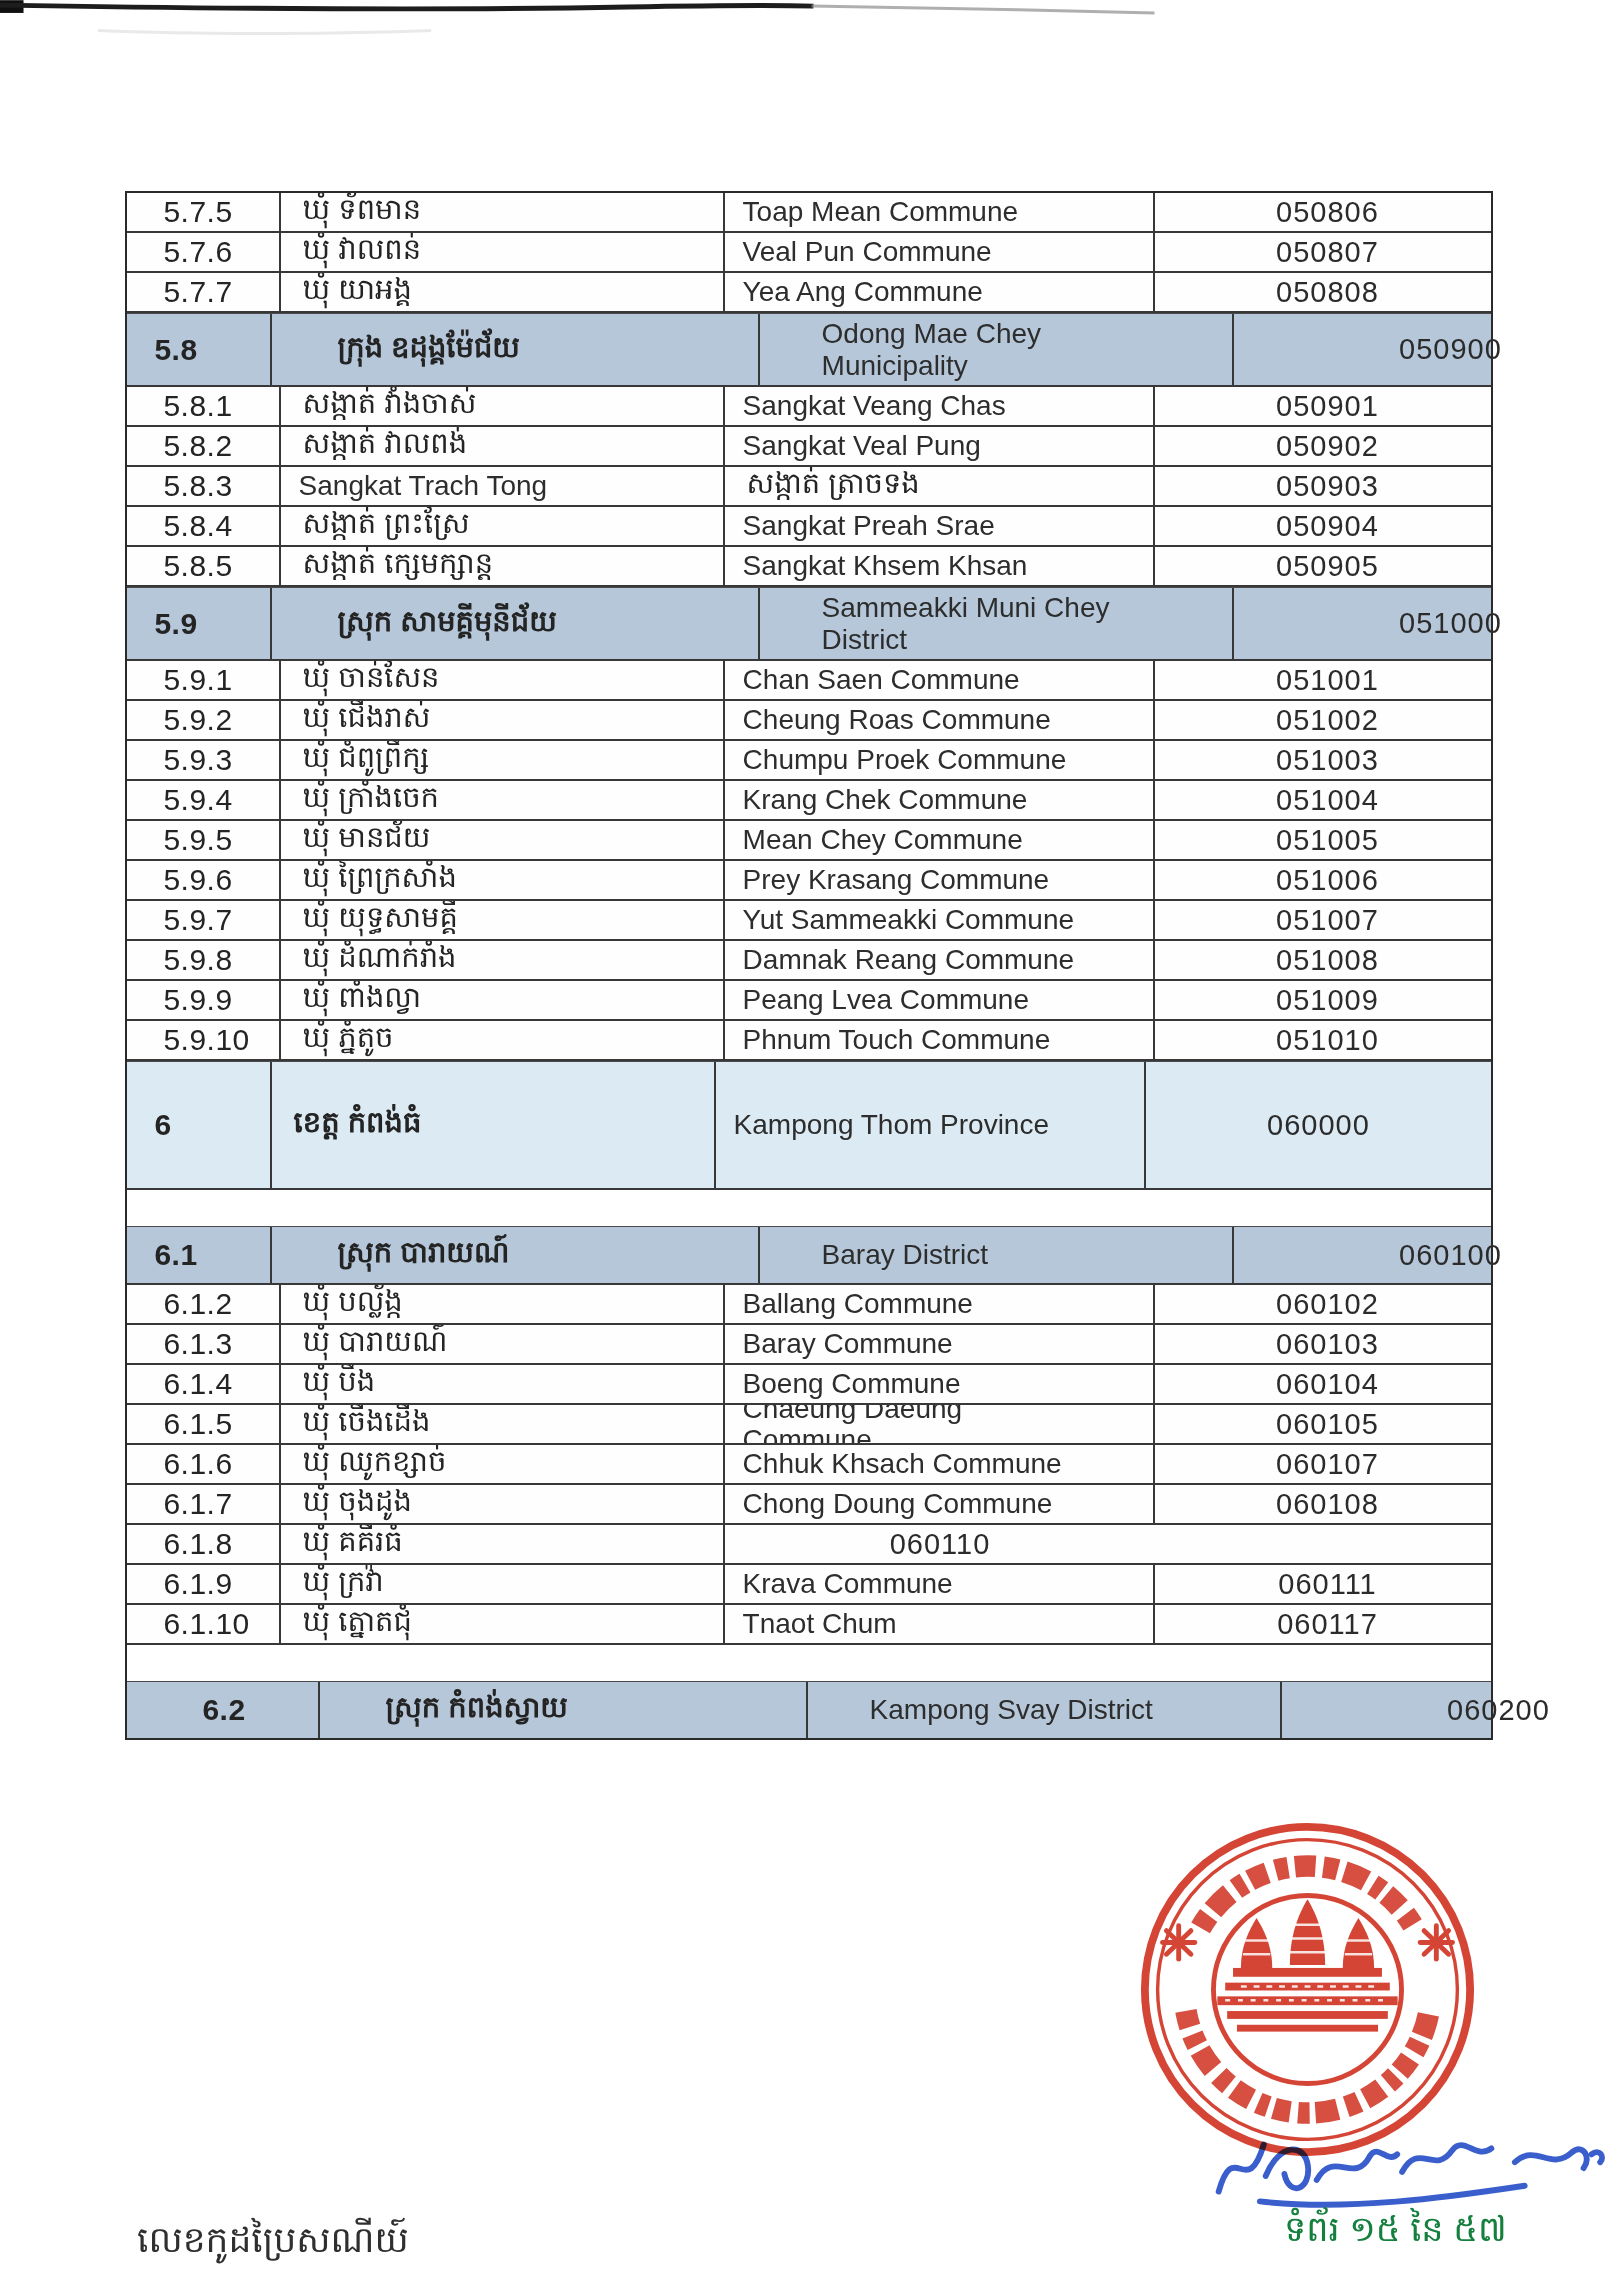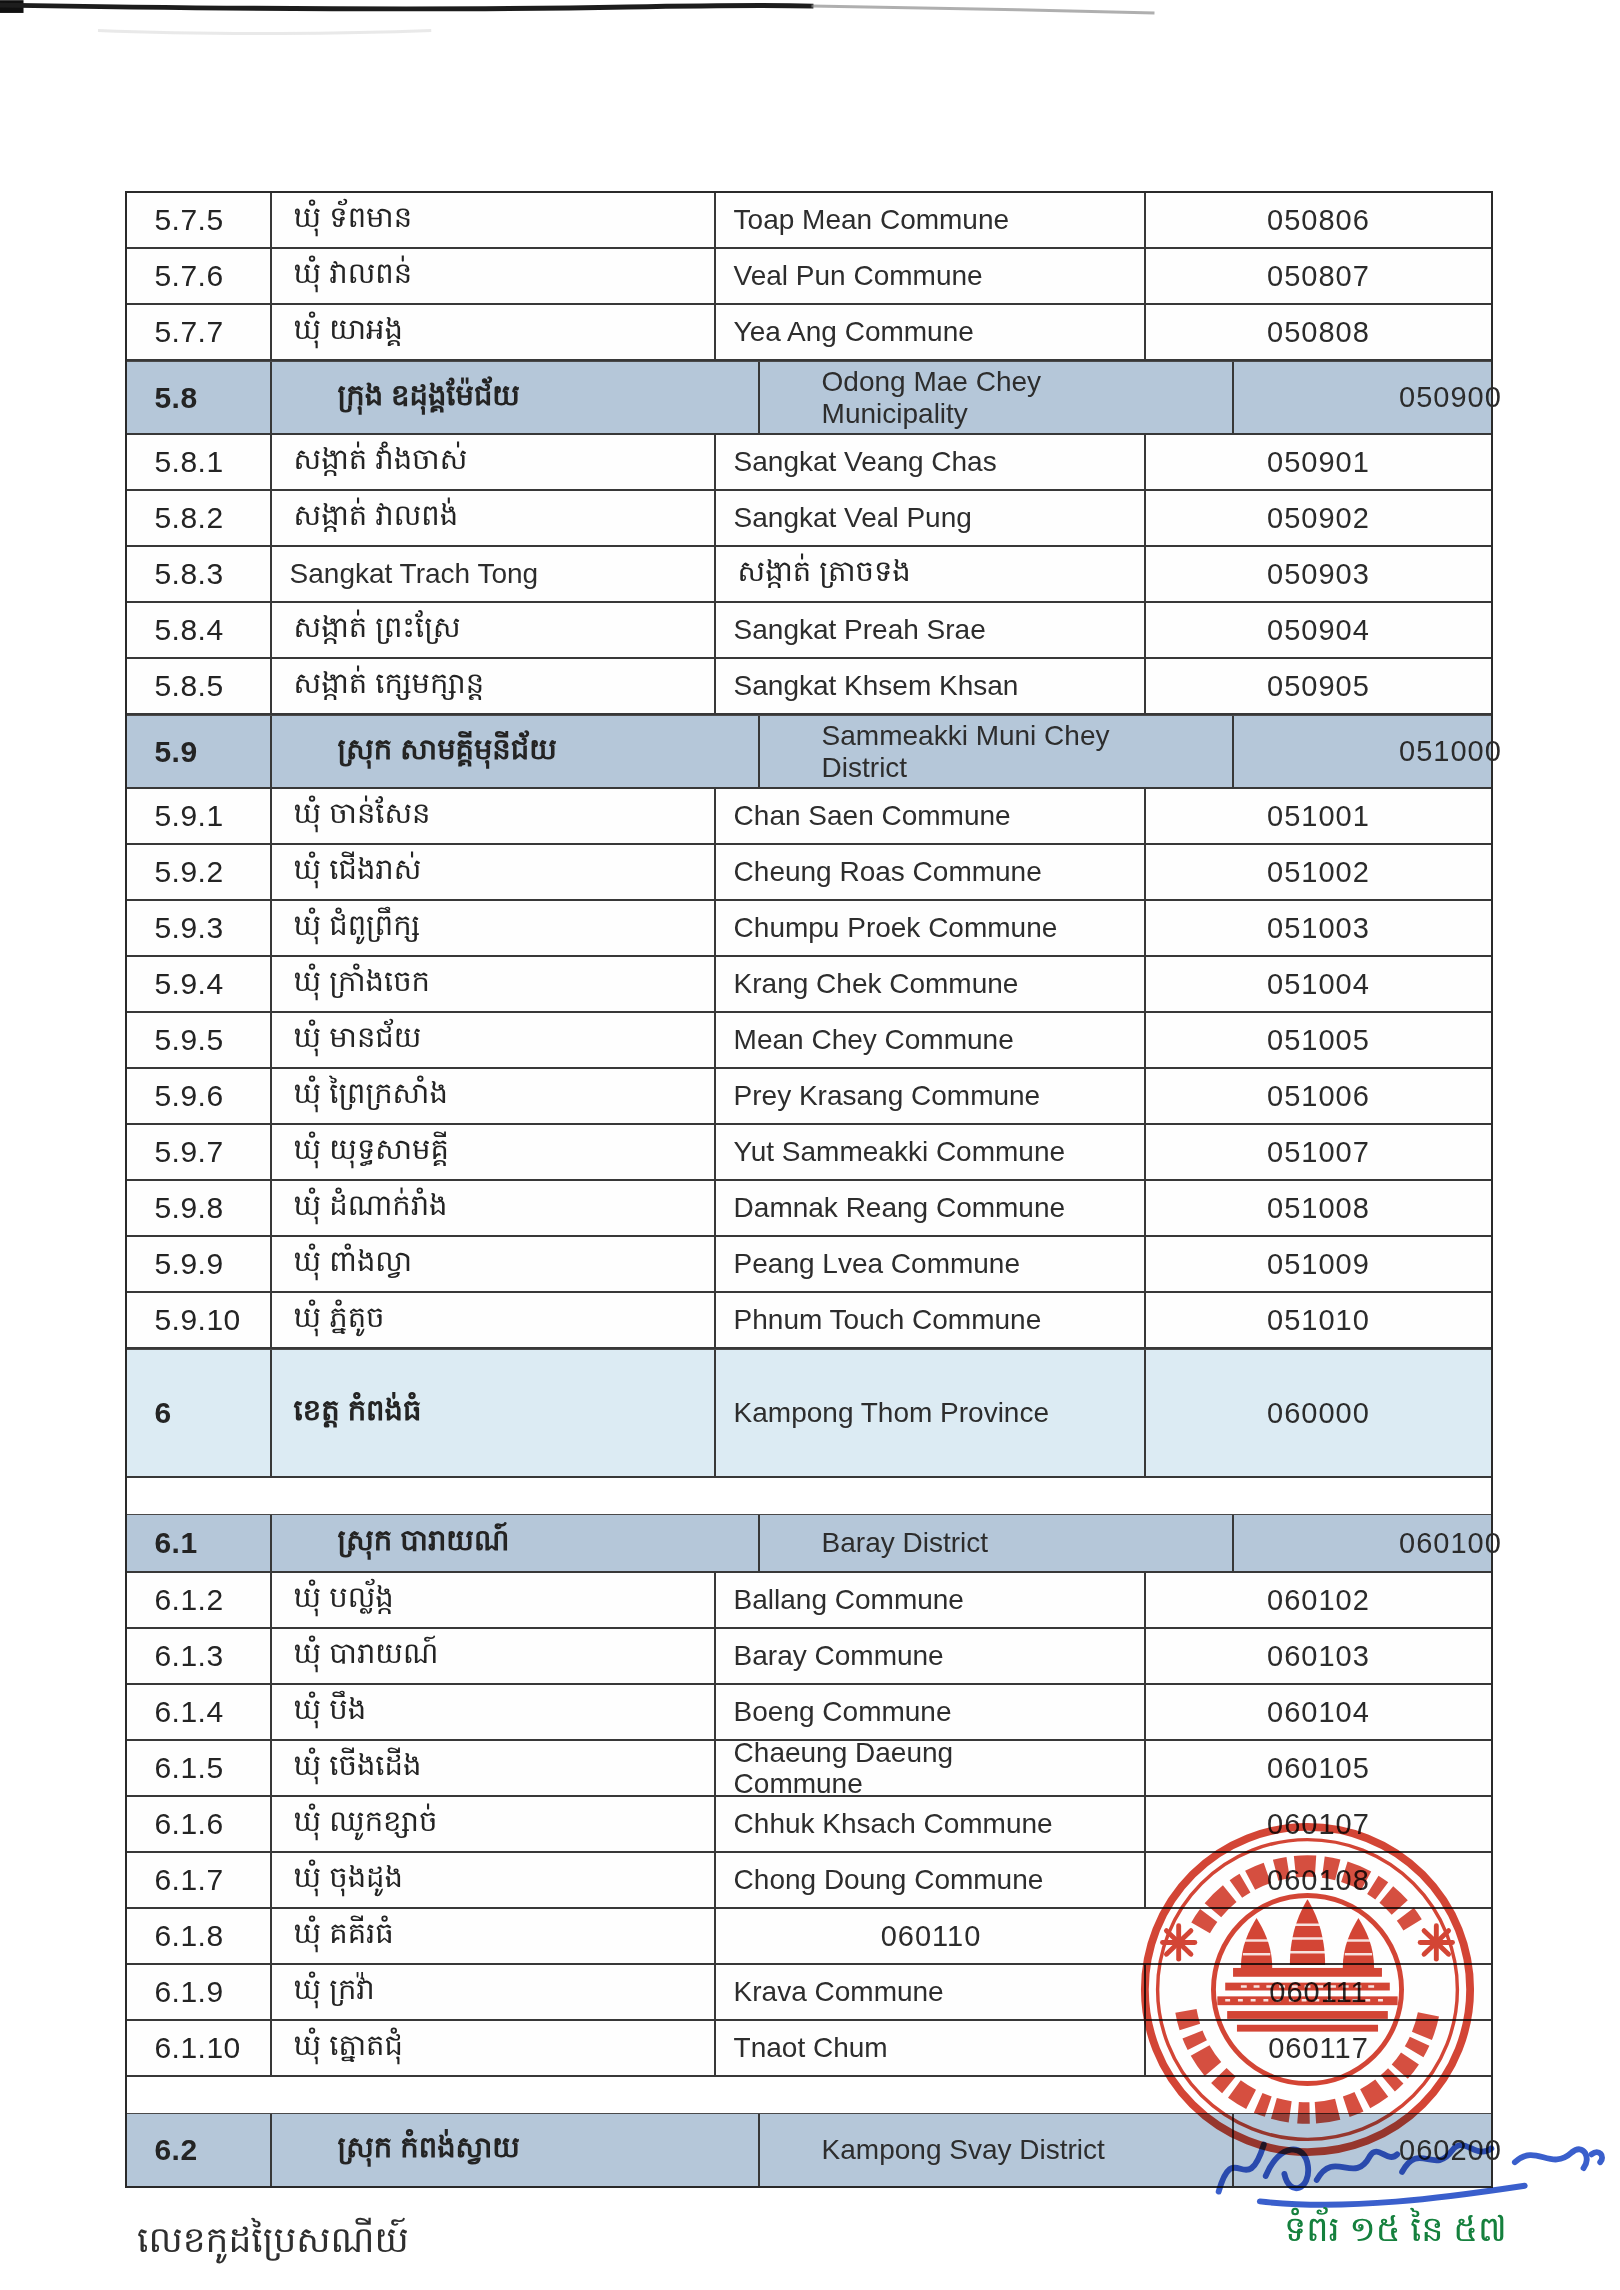--- a/index.html
+++ b/index.html
@@ -20,29 +20,29 @@
   .trow:last-child{border-bottom:none;}
   .cell{
     display:flex;align-items:center;box-sizing:border-box;
     border-right:2px solid #383838;overflow:hidden;
   }
   .cell:last-child{border-right:none;}
   .c-no{padding-left:27.4px;font-size:30px;letter-spacing:0.5px;}
   .c-kh{padding-left:21.6px;font-size:29px;}
   .c-en{padding-left:17.6px;padding-right:69px;font-size:28px;line-height:1.12;color:#2d2d2d;}
   .c-code{justify-content:center;font-size:29px;letter-spacing:1px;color:#2b2b2b;}
-  .r-commune{height:56px;background:#fefefe;}
+  .r-commune{height:40px;background:#fefefe;padding-left:9px;}
   .r-section{background:#b5c7d9;gap:44px;}
   .r-section{border-top:1px solid #4a4a4a;}
   .r-tall{height:74px;}
   .r-short{height:59px;margin-top:36px;}
   .r-province{height:129px;background:#dcebf3;border-top:1px solid #4a4a4a;}
   .r-section .c-no,.r-section .c-kh,
   .r-province .c-no,.r-province .c-kh{font-weight:bold;}
-  .r-last{height:73px;}
+  .r-last{height:57px;padding-left:48px;}
   
   #top-artifact{position:absolute;left:0;top:0;pointer-events:none;}
   #stamp{position:absolute;left:1139px;top:1821px;width:337px;height:337px;
          mix-blend-mode:multiply;opacity:.9;pointer-events:none;}
   #signature{position:absolute;left:1201px;top:2115px;width:412px;height:113px;
          mix-blend-mode:multiply;pointer-events:none;}
   #footer-left{
     position:absolute;left:137px;top:2217px;font-size:36px;color:#2f2f2f;
     white-space:nowrap;
   }

